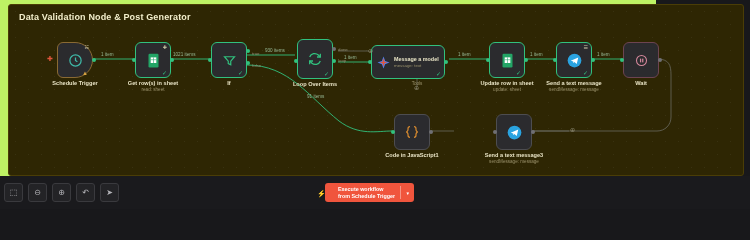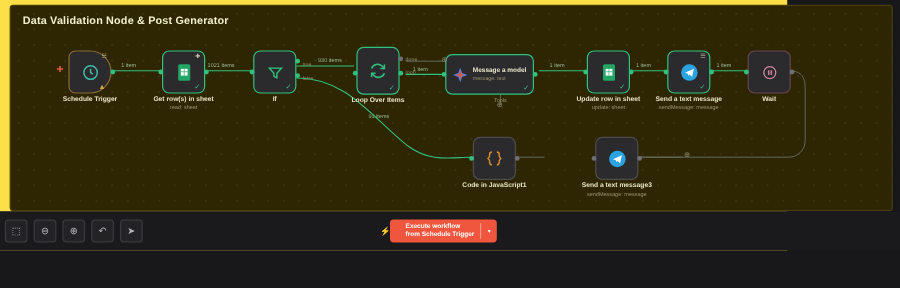--- a/index.html
+++ b/index.html
@@ -1,18 +1,18 @@
 <!DOCTYPE html>
 <html><head>
 <meta charset="utf-8">
 <style>
   html,body{margin:0;padding:0;background:#18181b;}
   body{width:750px;height:209px;overflow:hidden;
        font-family:"Liberation Sans",sans-serif;}
-  #root{position:relative;width:656px;height:209px;background:#fde047;}
+  #root{position:relative;width:656px;height:209px;background:#bef264;}
 
   
   #canvas{position:absolute;left:8px;top:4px;width:734px;height:170px;
           background:#2e2603;border:1px solid #4a3d06;border-radius:3px;
           overflow:hidden;}
   #canvas .dotgrid{position:absolute;inset:0;
       background-image:radial-gradient(circle, rgba(255,255,255,.055) 0.6px, transparent 0.7px);
       background-size:13px 13px;}
 
   #wf-title{position:absolute;left:10px;top:7px;font-size:9px;font-weight:bold;

